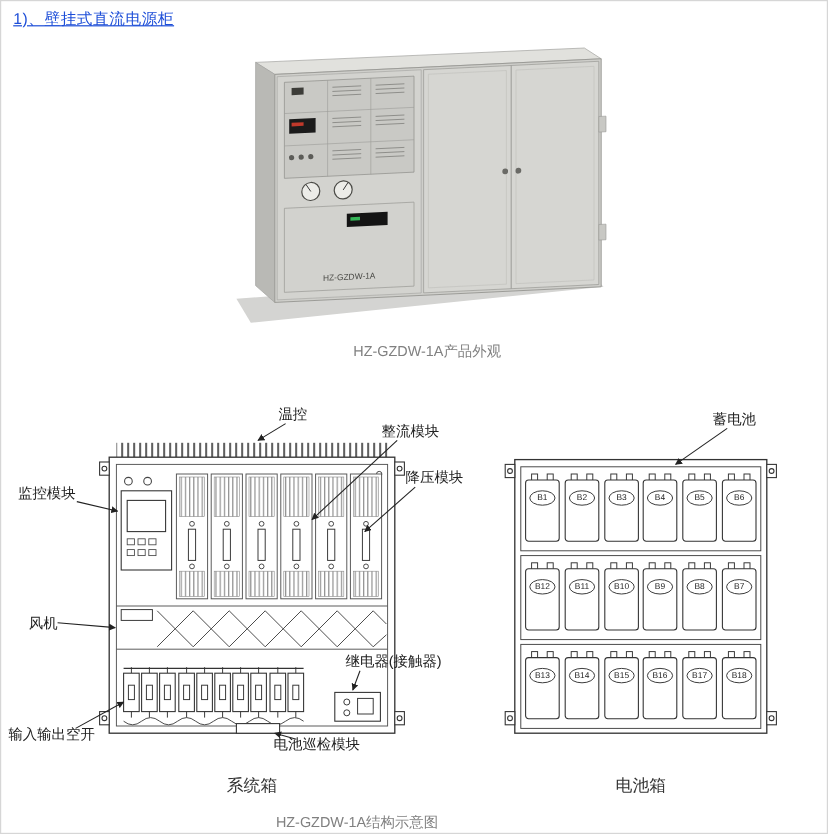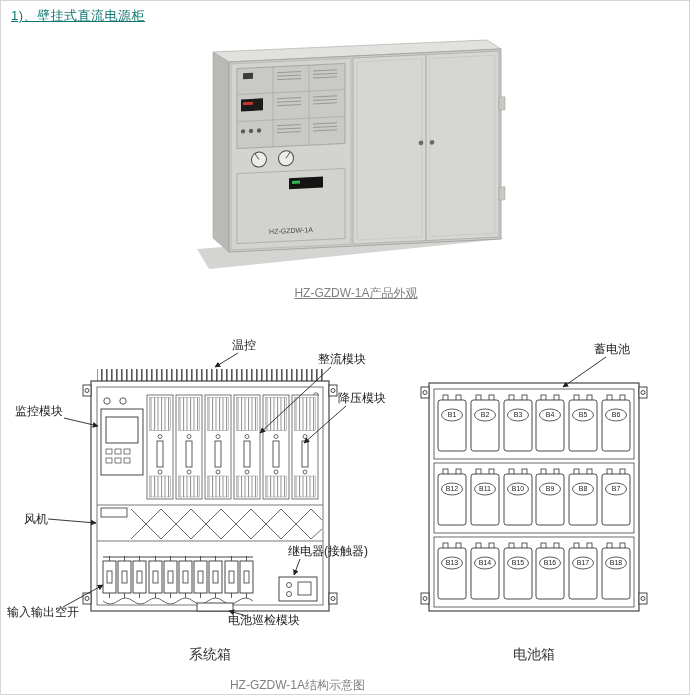--- a/index.html
+++ b/index.html
@@ -2,27 +2,27 @@
 <html><head>
 <meta charset="utf-8">
 <style>
   html,body{margin:0;padding:0;}
   body{
     width:690px;height:695px;background:#ffffff;position:relative;overflow:hidden;
     font-family:"Liberation Sans","DejaVu Sans",sans-serif;
   }
   .page{position:absolute;inset:0;border:1px solid #d6d6d6;box-sizing:border-box;background:#fff;}
   .heading{
-    position:absolute;left:10px;top:6px;font-size:13px;color:#0f766e;
+    position:absolute;left:10px;top:6px;font-size:13px;color:#1d4ed8;
     text-decoration:underline;letter-spacing:.5px;
   }
   .photo-wrap{position:absolute;left:190px;top:36px;width:330px;height:246px;}
   .photo-caption{
     position:absolute;left:190px;top:284px;width:330px;text-align:center;
-    font-size:12px;color:#808080;text-decoration:underline;
+    font-size:12px;color:#808080;
   }
   .diagram-wrap{position:absolute;left:0;top:332px;width:690px;height:336px;}
   .structure-caption{
     position:absolute;left:0;top:676px;width:593px;text-align:center;
     font-size:12px;color:#808080;
   }
   svg text{font-family:"Liberation Sans","DejaVu Sans",sans-serif;}
   .lbl{font-size:12px;fill:#222;}
   .cap{font-size:14px;fill:#333;}
   .bat{font-size:7px;fill:#222;text-anchor:middle;}

